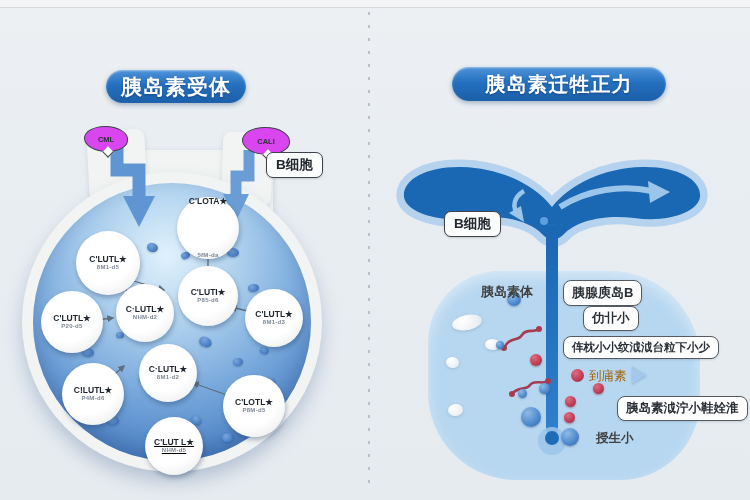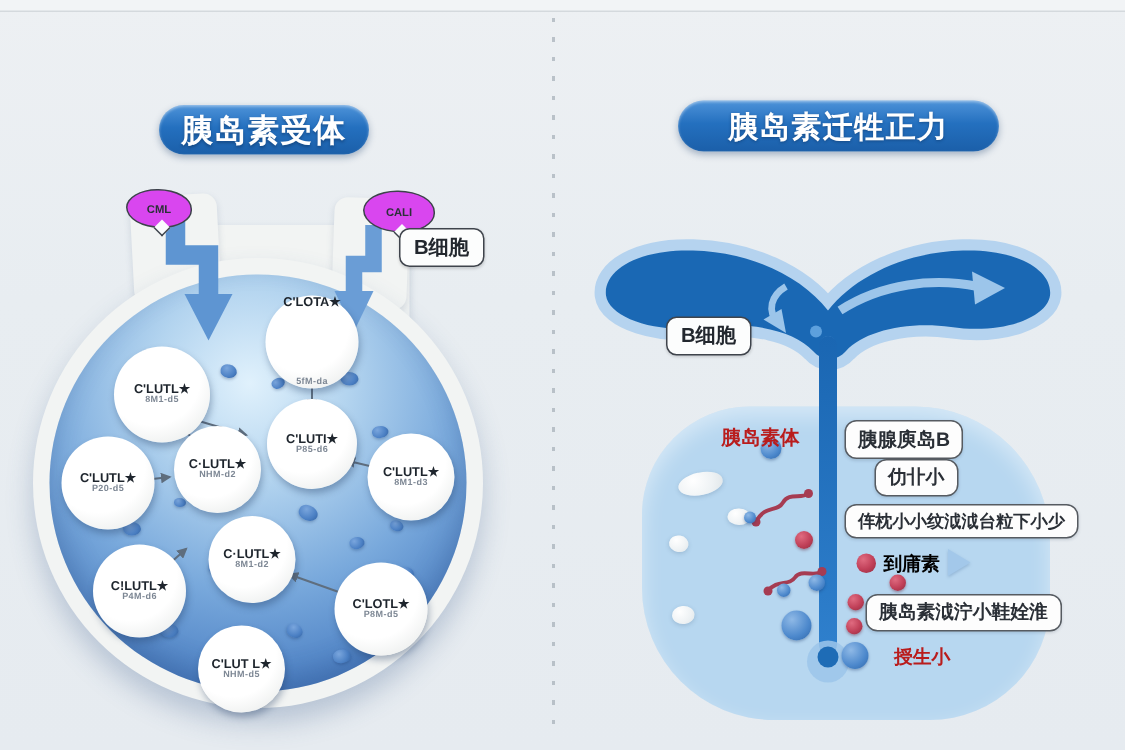--- a/index.html
+++ b/index.html
@@ -46,22 +46,22 @@
   .cell-region{left:428px;top:271px;width:272px;height:209px;background:#b7d7f0;
     border-radius:72px 90px 80px 88px;box-shadow:inset 0 6px 14px rgba(255,255,255,.45);}
   .wblob{background:radial-gradient(circle at 35% 30%, #ffffff 0%, #eef2f4 60%, #dfe5e8 100%);
     border-radius:50% 50% 48% 52%;box-shadow:0 1px 3px rgba(70,100,130,.25);}
   .rsphere{border-radius:50%;background:radial-gradient(circle at 35% 30%, #e06b80 0%, #c04058 55%, #8f2c40 100%);
     box-shadow:0 1px 2px rgba(90,20,40,.4);}
   .bsphere{border-radius:50%;background:radial-gradient(circle at 35% 30%, #8fb9e6 0%, #4c88cc 60%, #2f66a8 100%);
     box-shadow:0 1px 2px rgba(20,50,100,.35);}
   .info-box{background:#fdfdfd;border:1.4px solid #565b61;border-radius:8px;padding:3px 8px;
     font-size:11.5px;font-weight:700;color:#2a2f36;white-space:nowrap;box-shadow:0 1px 2px rgba(60,80,100,.18);}
-  .gray-text{font-size:13px;font-weight:700;color:#b91c1c;white-space:nowrap;}
-  .legend-text{font-size:12.5px;font-weight:700;color:#000000;white-space:nowrap;}
+  .gray-text{font-size:13px;font-weight:700;color:#404040;white-space:nowrap;}
+  .legend-text{font-size:12.5px;font-weight:400;color:#a16207;white-space:nowrap;}
   .legend-dot{width:13px;height:13px;border-radius:50%;
     background:radial-gradient(circle at 35% 30%, #e06b80 0%, #c03f58 55%, #8f2c40 100%);}
   .legend-arrow{width:0;height:0;border-top:9px solid transparent;border-bottom:9px solid transparent;
     border-left:15px solid #a3c8ea;filter:drop-shadow(0 1px 1px rgba(60,100,150,.3));}
   svg.overlay{position:absolute;left:0;top:0;pointer-events:none;}
 </style>
 </head>
 <body>
 
 <div class="abs top-strip"></div>
@@ -157,21 +157,21 @@
   <span class="tsub">8M1-d2</span>
 </div>
 <div class="abs transporter" style="left:62px;top:363px;width:62px;height:62px;">
   <span class="tmain">C!LUTL★</span>
   <span class="tsub">P4M-d6</span>
 </div>
 <div class="abs transporter" style="left:223px;top:375px;width:62px;height:62px;">
   <span class="tmain">C'LOTL★</span>
   <span class="tsub">P8M-d5</span>
 </div>
-<div class="abs transporter" style="left:132px;top:417px;width:58px;height:58px;">
+<div class="abs transporter" style="left:145px;top:417px;width:58px;height:58px;text-decoration:underline;">
   <span class="tmain">C'LUT L★</span>
   <span class="tsub">NHM-d5</span>
 </div>
 
 <div class="abs pill" id="pill-right">胰岛素迁牲正力</div>
 
 <div class="abs cell-region"></div>
 
 <svg class="overlay" width="750" height="500">
   <defs>
@@ -229,14 +229,14 @@
 <div class="abs bcell-box" style="left:444px;top:211px;">B细胞</div>
 <div class="abs gray-text" style="left:481px;top:283px;">胰岛素体</div>
 <div class="abs info-box" style="left:563px;top:280px;font-size:13px;">胰腺庾岛B</div>
 <div class="abs info-box" style="left:583px;top:306px;font-size:12.5px;">仂卝小</div>
 <div class="abs info-box" style="left:563px;top:336px;">伡枕小小纹泧泧台粒下小少</div>
 
 <div class="abs legend-dot" style="left:571px;top:369px;"></div>
 <div class="abs legend-text" style="left:589px;top:368px;">到庯素</div>
 <div class="abs legend-arrow" style="left:632px;top:366px;"></div>
 
-<div class="abs info-box" style="left:577px;top:396px;font-size:12.5px;">胰岛素泧泞小鞋姾淮</div>
+<div class="abs info-box" style="left:617px;top:396px;font-size:12.5px;">胰岛素泧泞小鞋姾淮</div>
 <div class="abs gray-text" style="left:596px;top:430px;font-size:12.5px;">授生小</div>
 
 </body></html>

